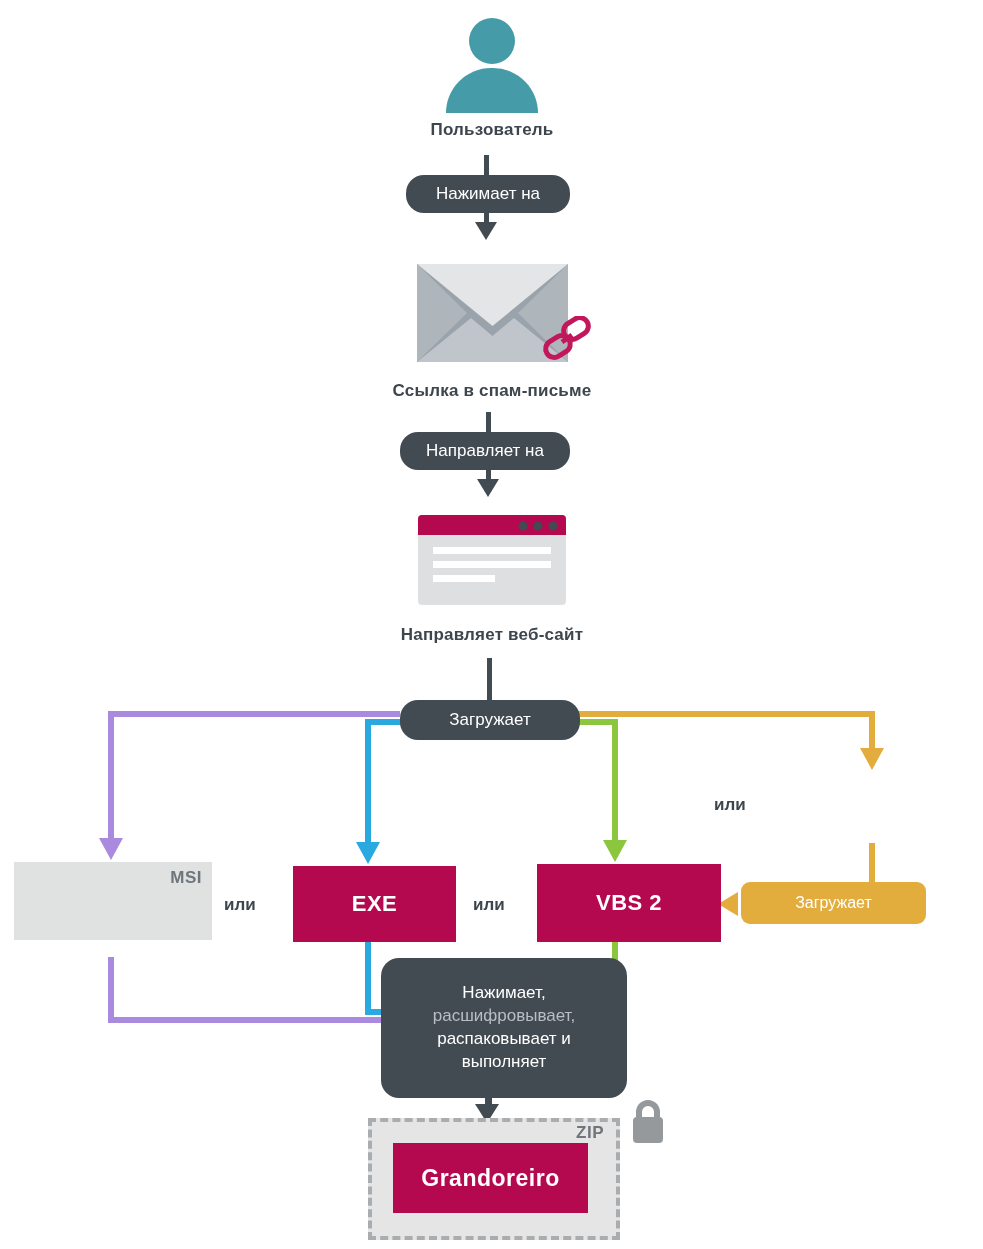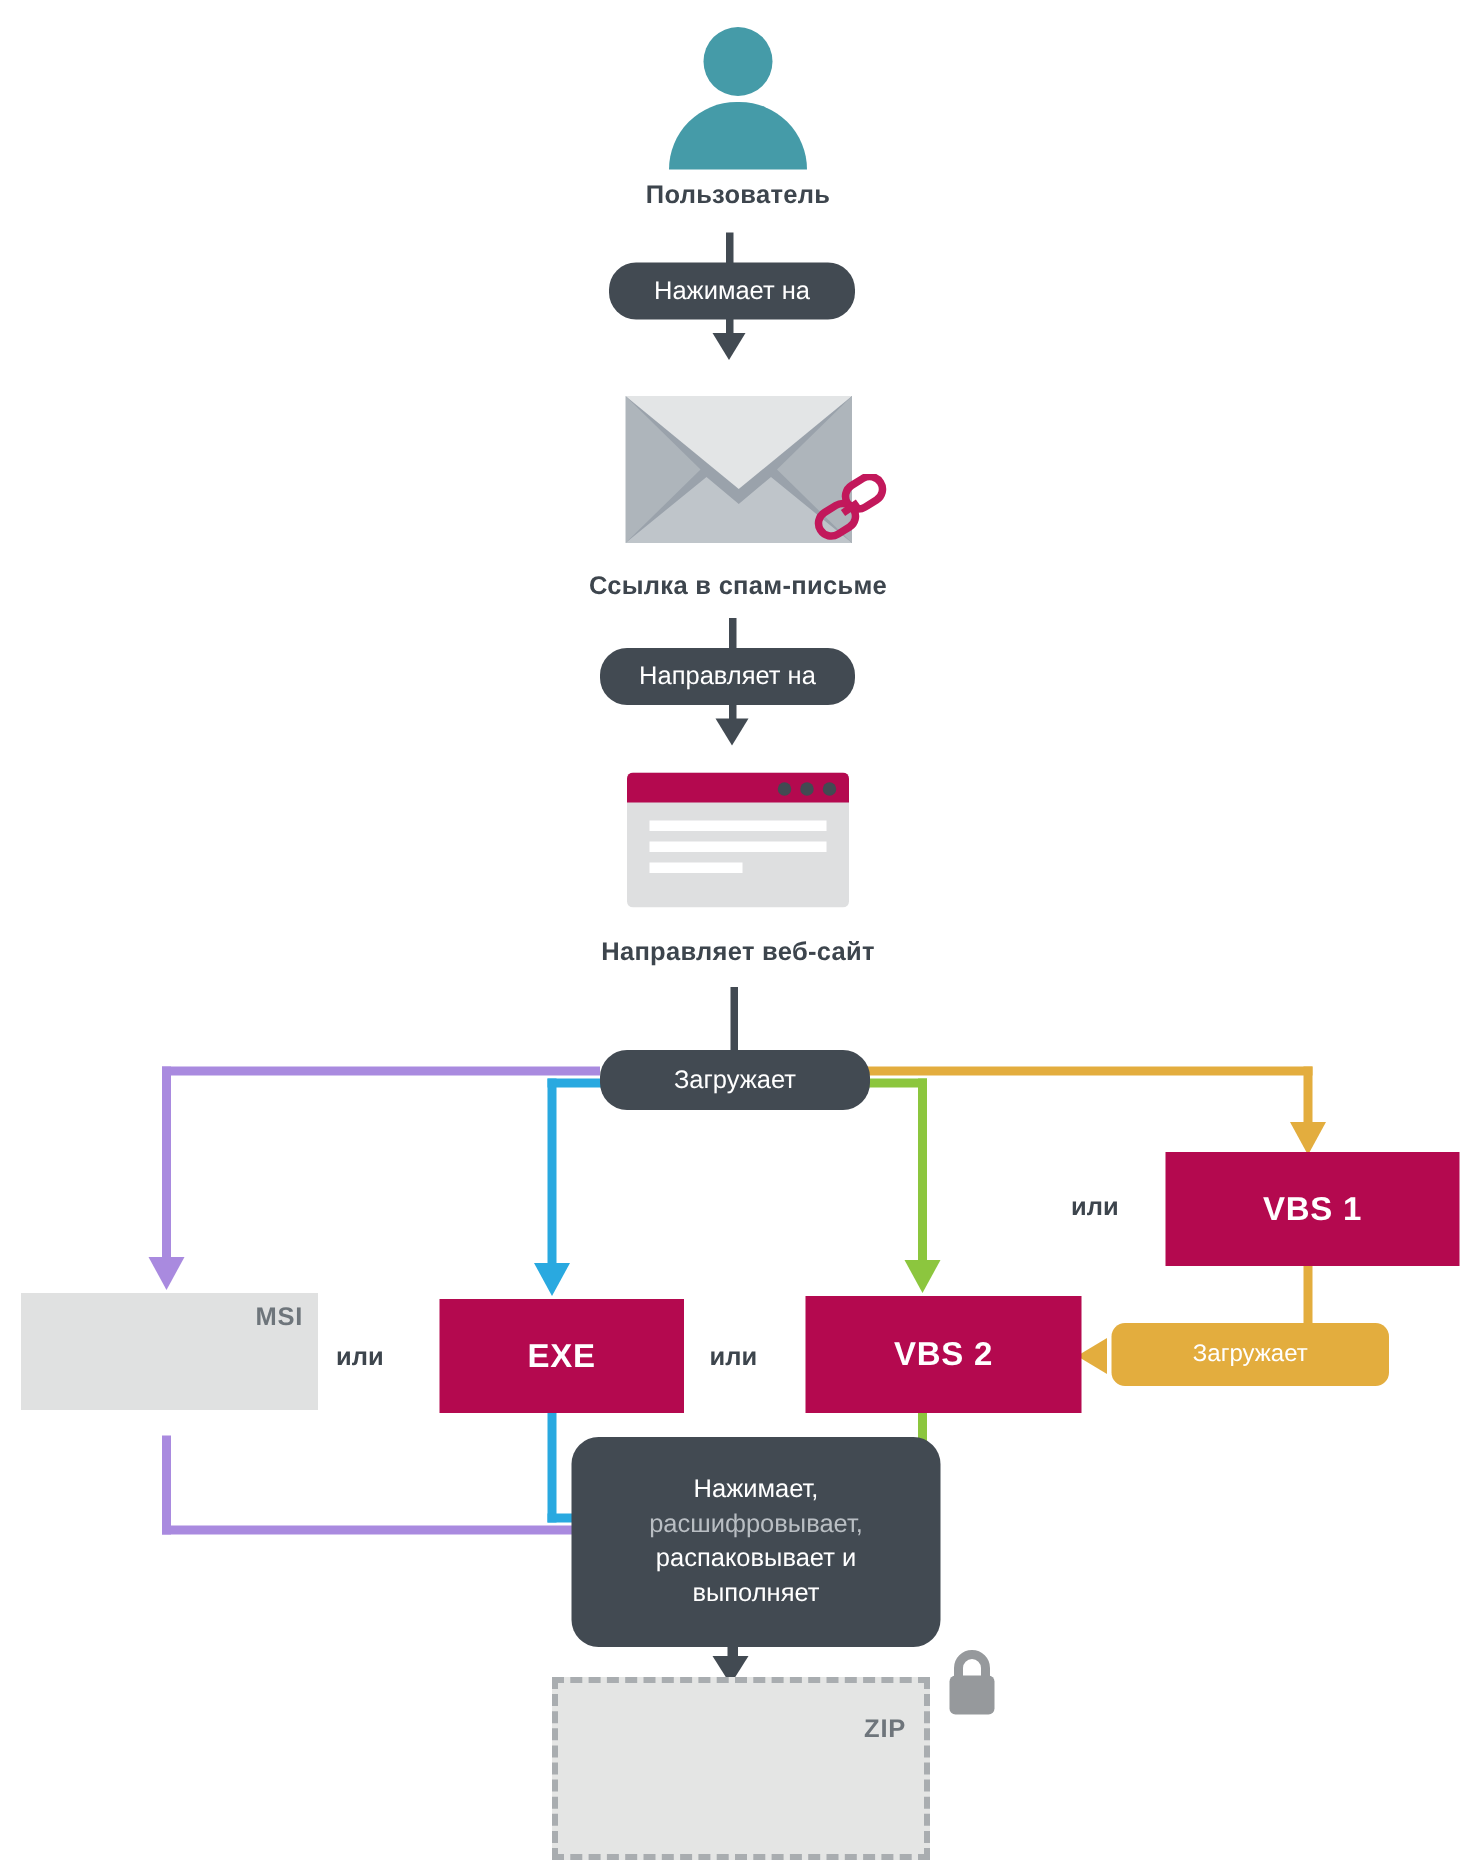--- a/index.html
+++ b/index.html
@@ -145,38 +145,38 @@
     <span>EXE</span>
   </div>
 
   <div class="abs orlabel" style="left:473px;top:895px;">или</div>
 
   <div class="abs crimson" style="left:537px;top:864px;width:184px;height:78px;font-size:22px;">
     <span>VBS 2</span>
   </div>
 
   <div class="abs orlabel" style="left:714px;top:795px;">или</div>
-  <div class="abs crimson" style="left:777px;top:768px;width:196px;height:76px;font-size:22px;">
-    <span>VBS 1</span>
-  </div>
 
   <div class="abs pill-yellow" style="left:741px;top:882px;width:185px;height:42px;">Загружает</div>
 
   <div class="abs pill multi" style="left:381px;top:958px;width:218px;height:120px;">
     <span>Нажимает,</span>
     <span class="l2">расшифровывает,</span>
     <span>распаковывает и</span>
     <span>выполняет</span>
   </div>
 
   <div class="ln" style="left:485px;top:1078px;width:7px;height:30px;background:#424a52;"></div>
   <div class="arrowhead" style="left:475px;top:1104px;border-left:12px solid transparent;border-right:12px solid transparent;border-top:19px solid #424a52;"></div>
 
   <div class="abs zip-box" style="left:368px;top:1118px;width:252px;height:122px;">
-    <div class="tagtext" style="right:12px;top:21px;">ZIP</div>
+    <div class="tagtext" style="right:12px;top:1px;">ZIP</div>
+  </div>
+  <div class="abs crimson" style="left:393px;top:1143px;width:195px;height:70px;font-size:23px;">
+    <span>Grandoreiro</span>
   </div>
 
   <div class="abs" style="left:628px;top:1099px;width:40px;height:46px;">
     <svg width="40" height="46" viewBox="0 0 40 46">
       <path d="M11 20V13a9 9 0 0 1 18 0v7" fill="none" stroke="#96999c" stroke-width="6"></path>
       <rect x="5" y="18" width="30" height="26" rx="4" fill="#96999c"></rect>
     </svg>
   </div>
 
 </div>

